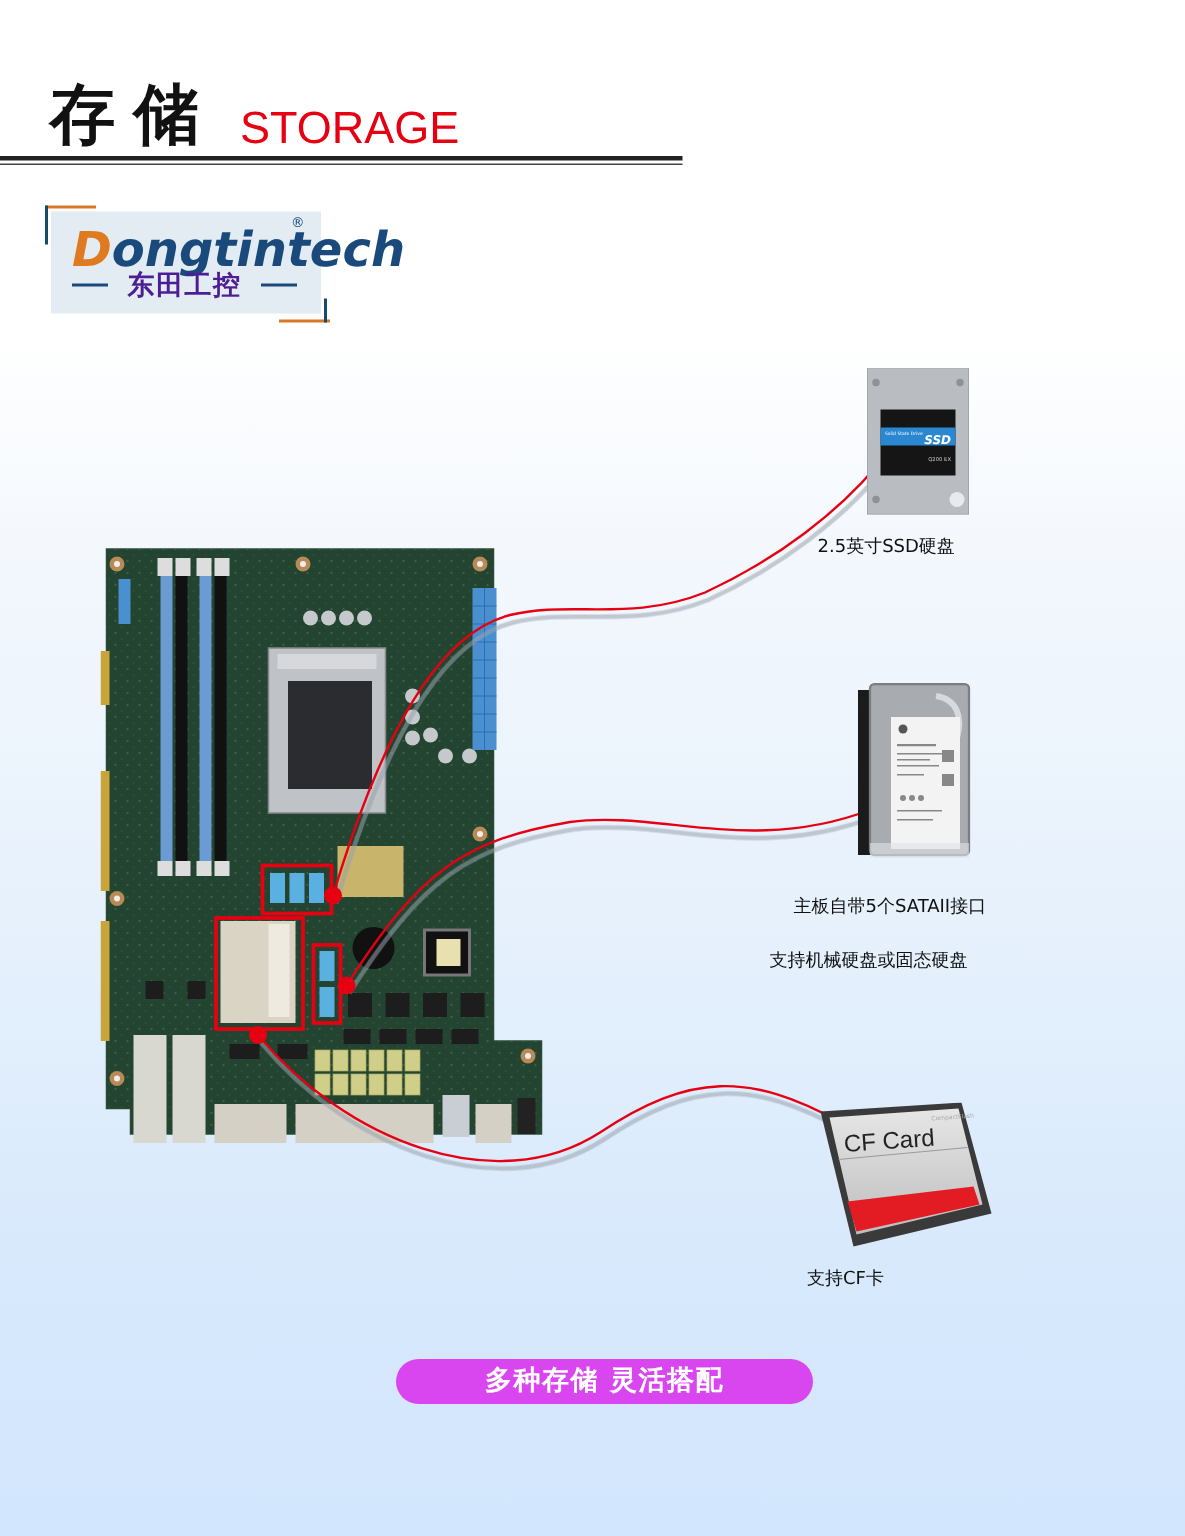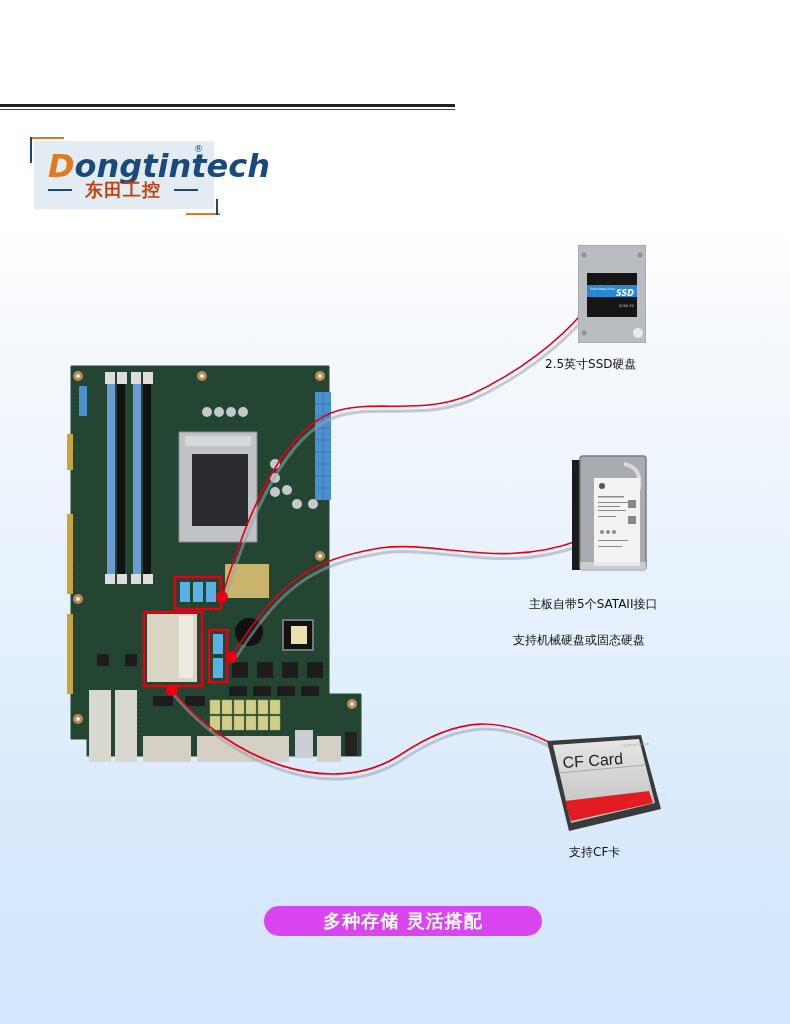--- a/index.html
+++ b/index.html
@@ -18,32 +18,34 @@
   .logo { position: absolute; left: 34px; top: 141px; width: 180px; height: 68px; background: #e3ecf3; }
   .logo-corner-tl { position: absolute; left: 30px; top: 137px; width: 34px; height: 16px; border-top: 2px solid #d9782a; }
   .logo-corner-tl2 { position: absolute; left: 30px; top: 137px; width: 2px; height: 26px; background: #1a4a6a; }
   .logo-corner-br { position: absolute; left: 186px; top: 213px; width: 34px; height: 2px; background: #d9782a; }
   .logo-corner-br2 { position: absolute; left: 216px; top: 199px; width: 2px; height: 16px; background: #1a4a6a; }
   .logo-en { position: absolute; left: 48px; top: 147px; font-size: 32px; font-weight: bold; font-style: italic; color: #1a4a7c; font-family: "DejaVu Sans", sans-serif; letter-spacing: 0px; }
   .logo-en .d { color: #e07a20; }
   .logo-reg { position: absolute; left: 194px; top: 144px; font-size: 9px; color: #1a4a7c; }
   .logo-cn-row { position: absolute; left: 48px; top: 179px; width: 150px; height: 22px; display: flex; align-items: center; justify-content: space-between; }
   .logo-dash { width: 24px; height: 2px; background: #1a4a7c; }
-  .logo-cn { font-size: 18px; font-weight: bold; color: #c2410c; letter-spacing: 1px; }
+  .logo-cn { font-size: 18px; font-weight: bold; color: #4c1d95; letter-spacing: 1px; }
 
   .mb { position: absolute; left: 67px; top: 364px; width: 300px; height: 406px; }
   .dev-label { position: absolute; font-size: 12px; color: #111; text-align: center; line-height: 24px; white-space: nowrap; }
 
   .pill { position: absolute; left: 264px; top: 906px; width: 278px; height: 30px; border-radius: 15px; background: #d946ef; color: #fff; font-size: 18px; font-weight: bold; text-align: center; line-height: 30px; letter-spacing: 1px; }
   svg { display: block; }
 </style>
 </head>
 <body>
 
 <div class="hdr">
+  <div class="hdr-cn">存储</div>
+  <div class="hdr-en">STORAGE</div>
   <div class="hdr-line1"></div>
   <div class="hdr-line2"></div>
 </div>
 
 <div class="logo"></div>
 <div class="logo-corner-tl"></div>
 <div class="logo-corner-tl2"></div>
 <div class="logo-corner-br"></div>
 <div class="logo-corner-br2"></div>
 <div class="logo-en"><span class="d">D</span><span>ongtintech</span></div>
@@ -254,15 +256,15 @@
       <stop offset="1" stop-color="#bdbdbd"></stop>
     </linearGradient>
   </defs>
   <path d="M2 6 L96 0 L116 74 L24 96 Z" fill="#3a3a3a"></path>
   <path d="M8 10 L94 4 L110 68 L26 88 Z" fill="url(#cfg)"></path>
   <line x1="14" y1="38" x2="100" y2="30" stroke="#9a9a9a" stroke-width="0.8"></line>
   <path d="M20 66 L104 56 L108 68 L26 86 Z" fill="#e31b23"></path>
   <text x="76" y="12" font-size="4" fill="#aaa" font-family="DejaVu Sans, sans-serif" transform="rotate(-4 76 12)">CompactFlash</text>
   <text x="18" y="33" font-size="16" fill="#222" font-family="Liberation Sans, sans-serif" transform="rotate(-4 18 33)">CF Card</text>
 </svg>
-<div class="dev-label" style="left:569px; top:840px;">支持CF卡</div>
+<div class="dev-label" style="left:538px; top:840px;">支持CF卡</div>
 
 <div class="pill">多种存储 灵活搭配</div>
 
 </body></html>

